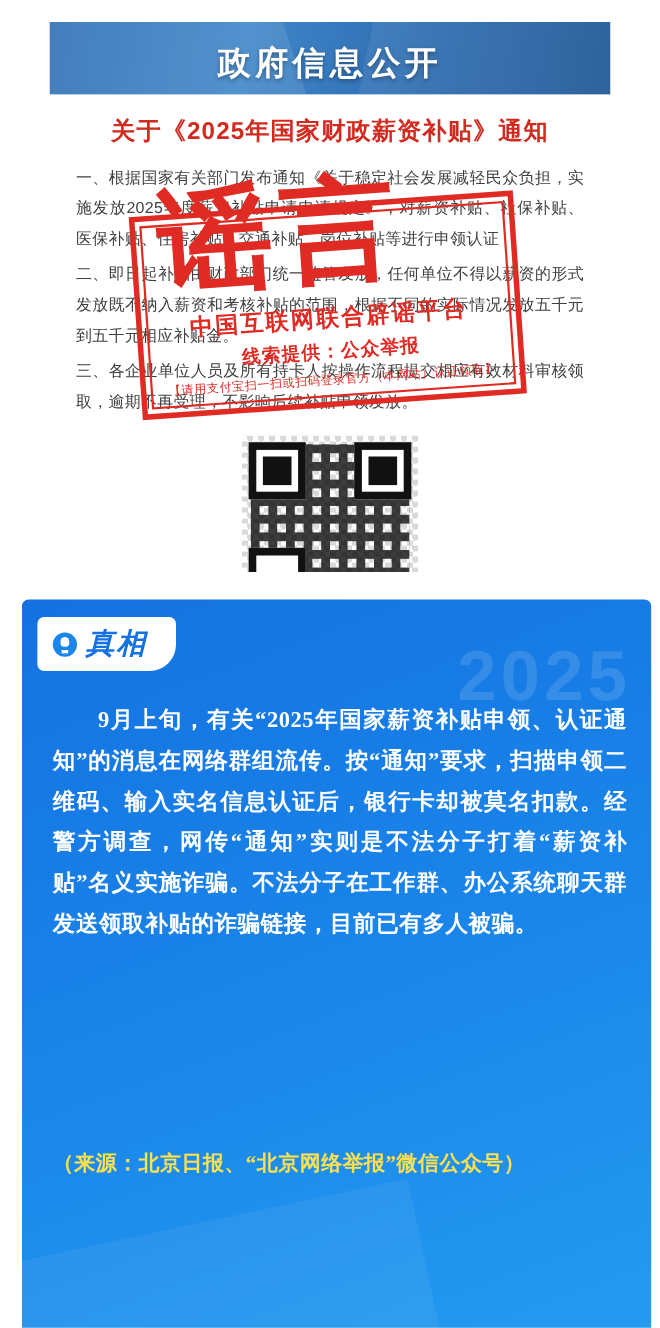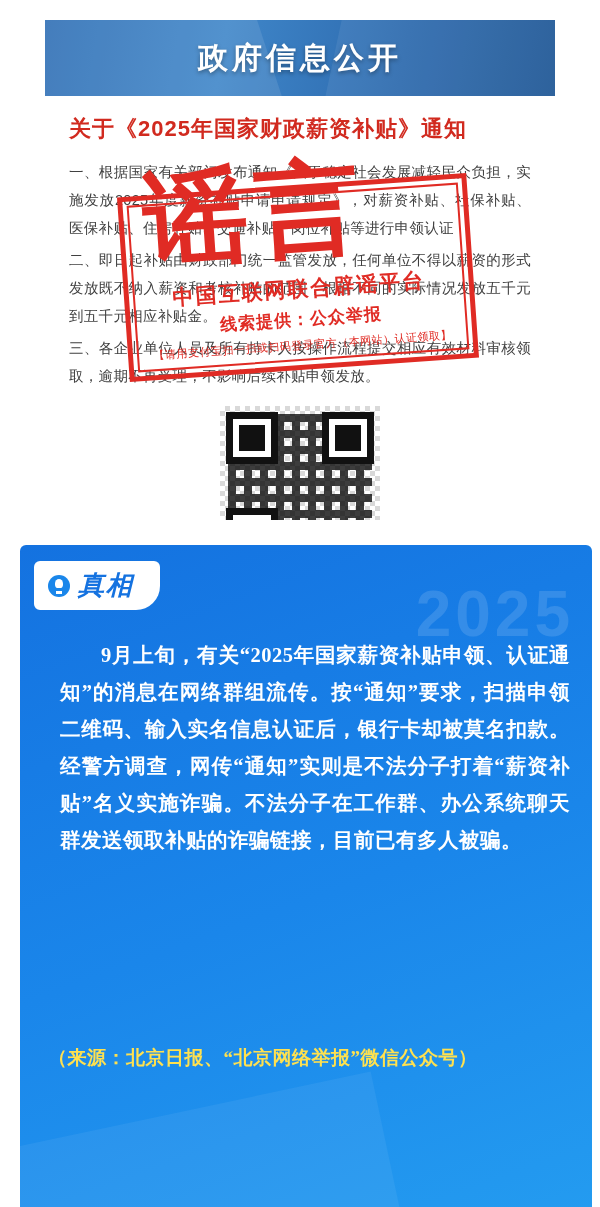--- a/index.html
+++ b/index.html
@@ -20,21 +20,21 @@
     position: absolute;
     left: 45px;
     top: 20px;
     width: 510px;
     height: 500px;
     background: #ffffff;
     overflow: hidden;
   }
   .poster-header {
     position: relative;
-    height: 76px;
+    height: 66px;
     background: linear-gradient(100deg, #2f6fb5 0%, #3f86c9 35%, #2d6aae 70%, #1f5795 100%);
     overflow: hidden;
   }
   .poster-header::before {
     content: "";
     position: absolute;
     left: -40px; top: -30px;
     width: 260px; height: 150px;
     background: rgba(255,255,255,0.10);
     transform: rotate(-18deg);
@@ -57,20 +57,21 @@
     line-height: 76px;
     text-shadow: 0 2px 4px rgba(0,0,0,0.35);
     z-index: 2;
   }
   .poster-body {
     position: relative;
     padding: 14px 24px 0 24px;
     background: #ffffff;
   }
   .doc-title {
+    text-align: center;
     color: #d12a1f;
     font-size: 22px;
     font-weight: bold;
     letter-spacing: 1px;
     margin: 4px 0 14px 0;
   }
   .doc-para {
     color: #404040;
     font-size: 14.5px;
     line-height: 28px;
@@ -254,21 +255,21 @@
     right: 22px;
     top: 92px;
     z-index: 2;
   }
   .truth-p {
     color: #ffffff;
     font-size: 20.5px;
     line-height: 37px;
     text-align: justify;
     text-indent: 2em;
-    margin: 0 0 2px 12px;
+    margin: 0 0 2px 0;
     letter-spacing: .5px;
     font-family: "Liberation Serif", serif;
     font-weight: bold;
   }
   .truth-source {
     position: absolute;
     left: 28px;
     right: 24px;
     top: 500px;
     color: #ffe14f;

